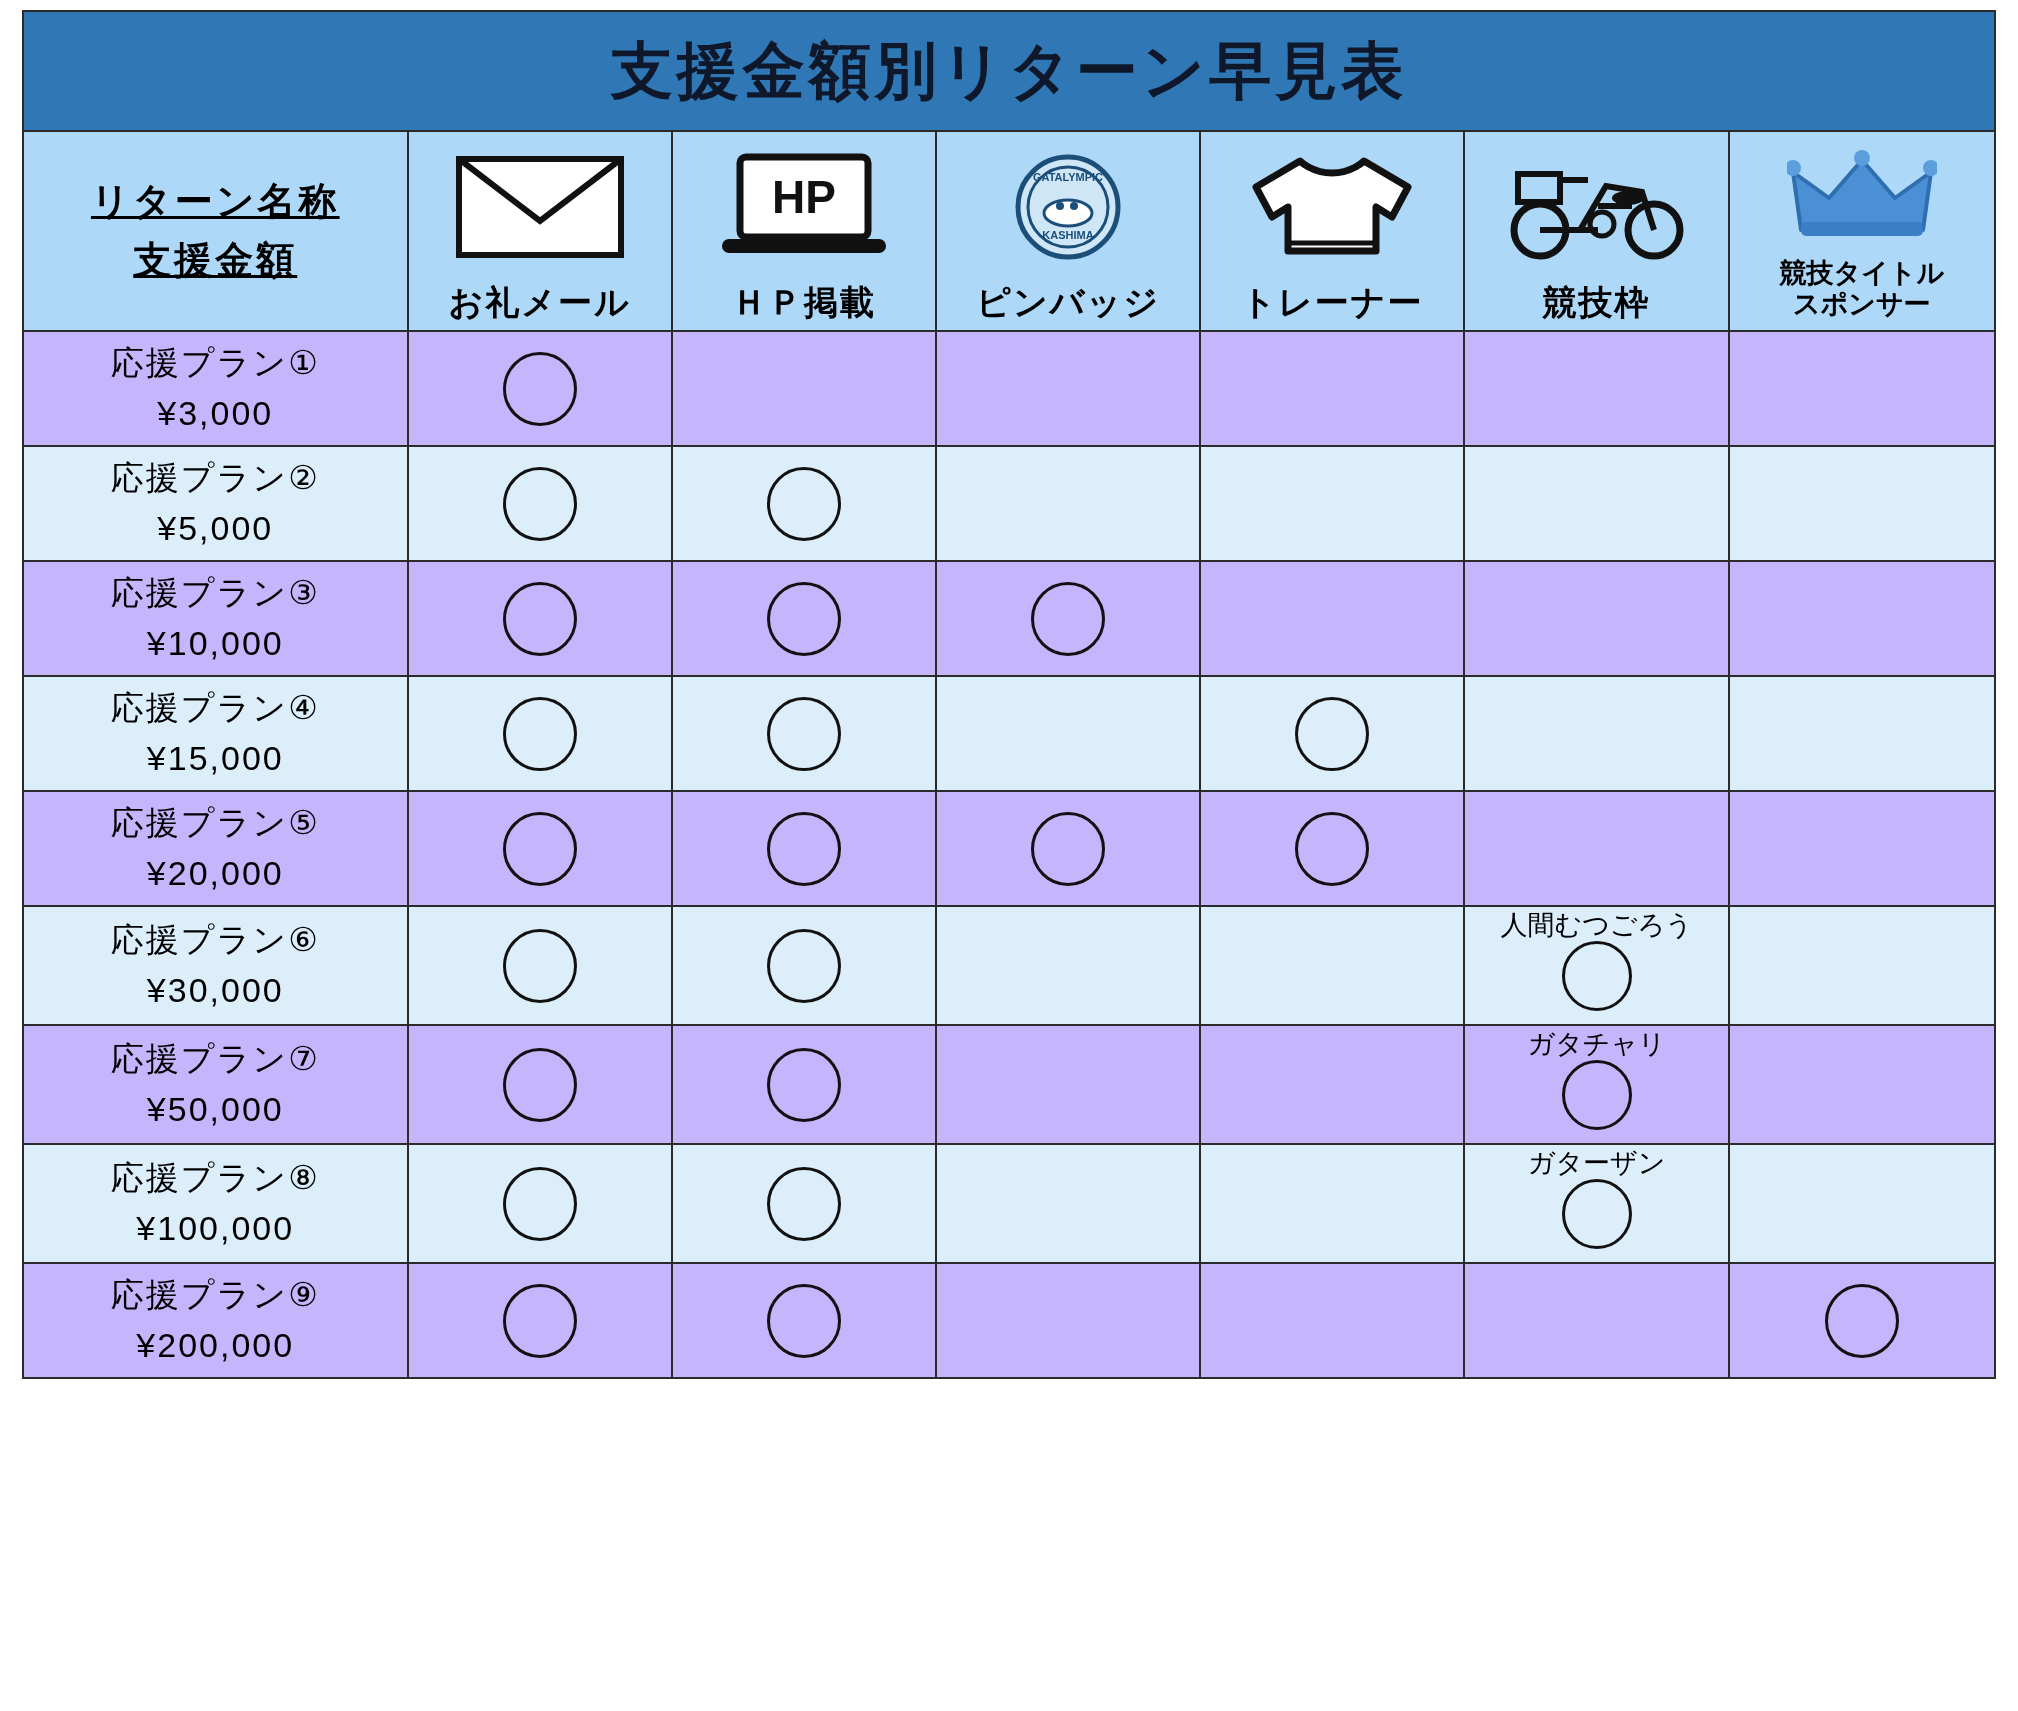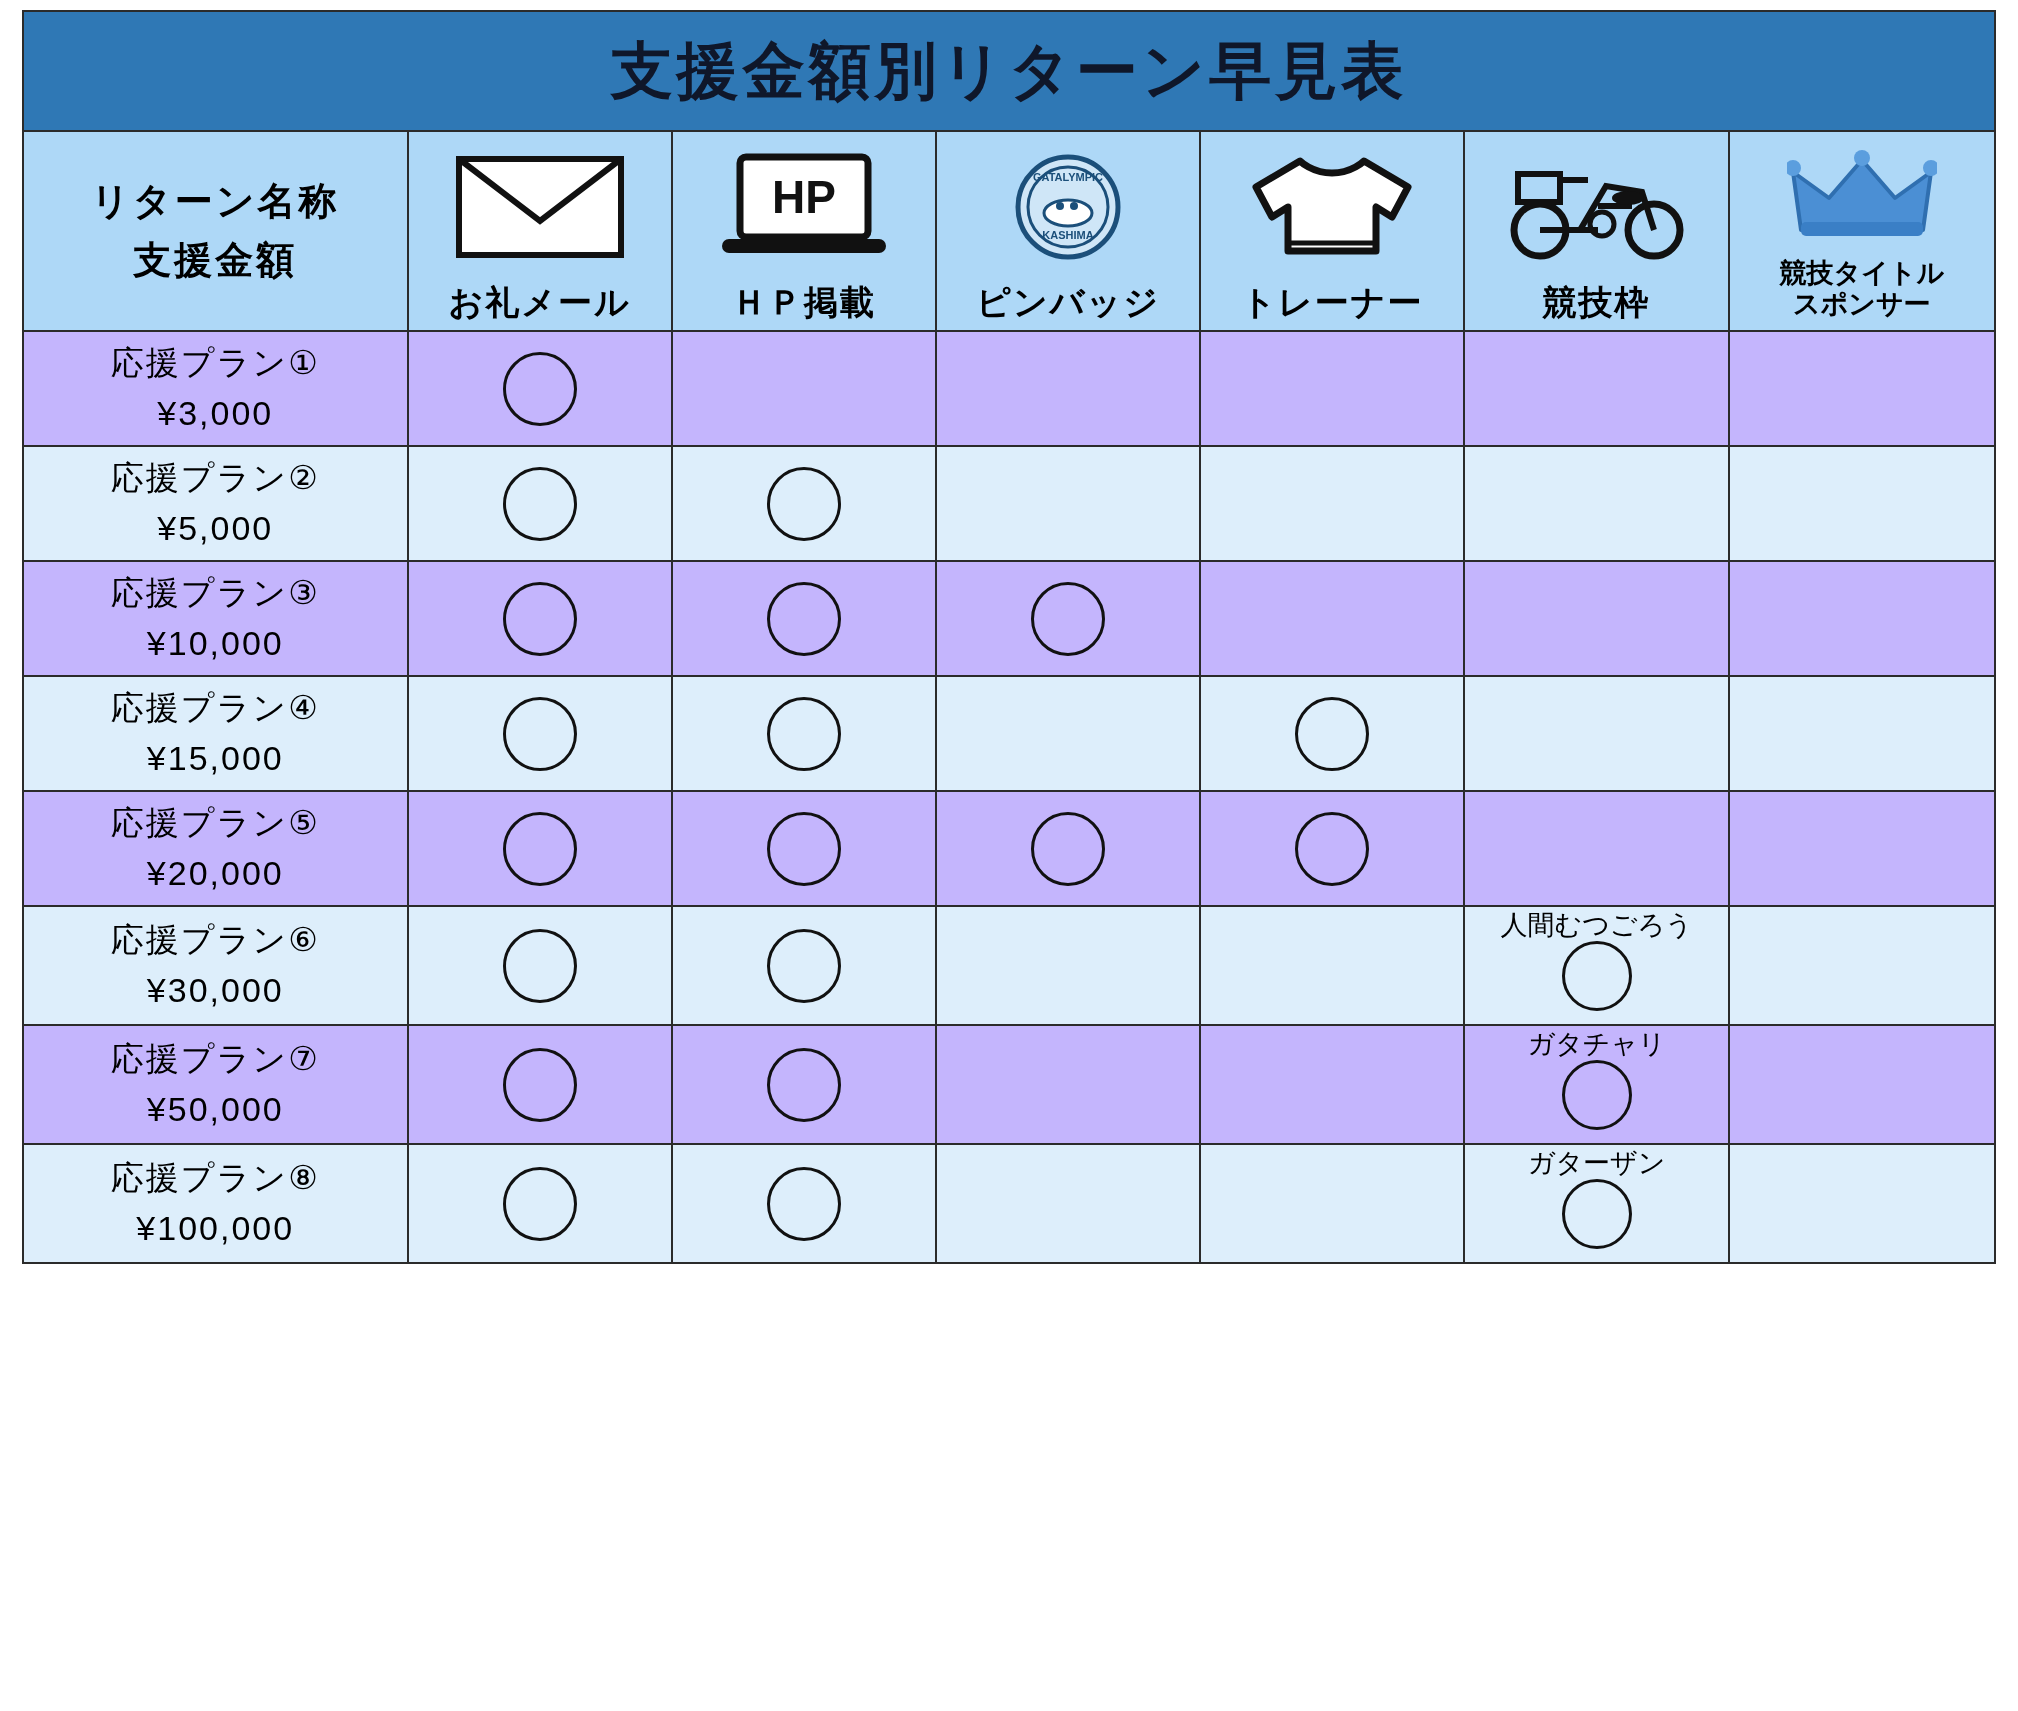--- a/index.html
+++ b/index.html
@@ -48,20 +48,21 @@
     font-size: 30px;
     font-weight: bold;
     position: relative;
   }
   .head-first {
     background: #aed8f7;
     font-size: 38px;
     font-weight: bold;
     line-height: 1.55;
     letter-spacing: 3px;
+    text-decoration: underline;
   }
   .head-inner {
     display: flex;
     flex-direction: column;
     align-items: center;
     justify-content: space-between;
     height: 100%;
     box-sizing: border-box;
     padding-bottom: 8px;
   }
@@ -482,15 +483,45 @@
           <td class="cell-mark">
             <div class="cell-inner with-note">
               <div class="note">ガターザン</div>
               <span class="circle small"></span>
             </div>
           </td>
           <td class="cell-mark">
             <div class="empty"></div>
           </td>
         </tr>
+        <tr class="row-plain">
+          <td class="plan-cell">
+            <span class="plan-name">応援プラン⑨</span>
+            <span class="plan-amount">¥200,000</span>
+          </td>
+          <td class="cell-mark">
+            <div class="cell-inner">
+              <span class="circle"></span>
+            </div>
+          </td>
+          <td class="cell-mark">
+            <div class="cell-inner">
+              <span class="circle"></span>
+            </div>
+          </td>
+          <td class="cell-mark">
+            <div class="empty"></div>
+          </td>
+          <td class="cell-mark">
+            <div class="empty"></div>
+          </td>
+          <td class="cell-mark">
+            <div class="empty"></div>
+          </td>
+          <td class="cell-mark">
+            <div class="cell-inner">
+              <span class="circle"></span>
+            </div>
+          </td>
+        </tr>
       </tbody>
   </table>
 </div>
 
 </body></html>

